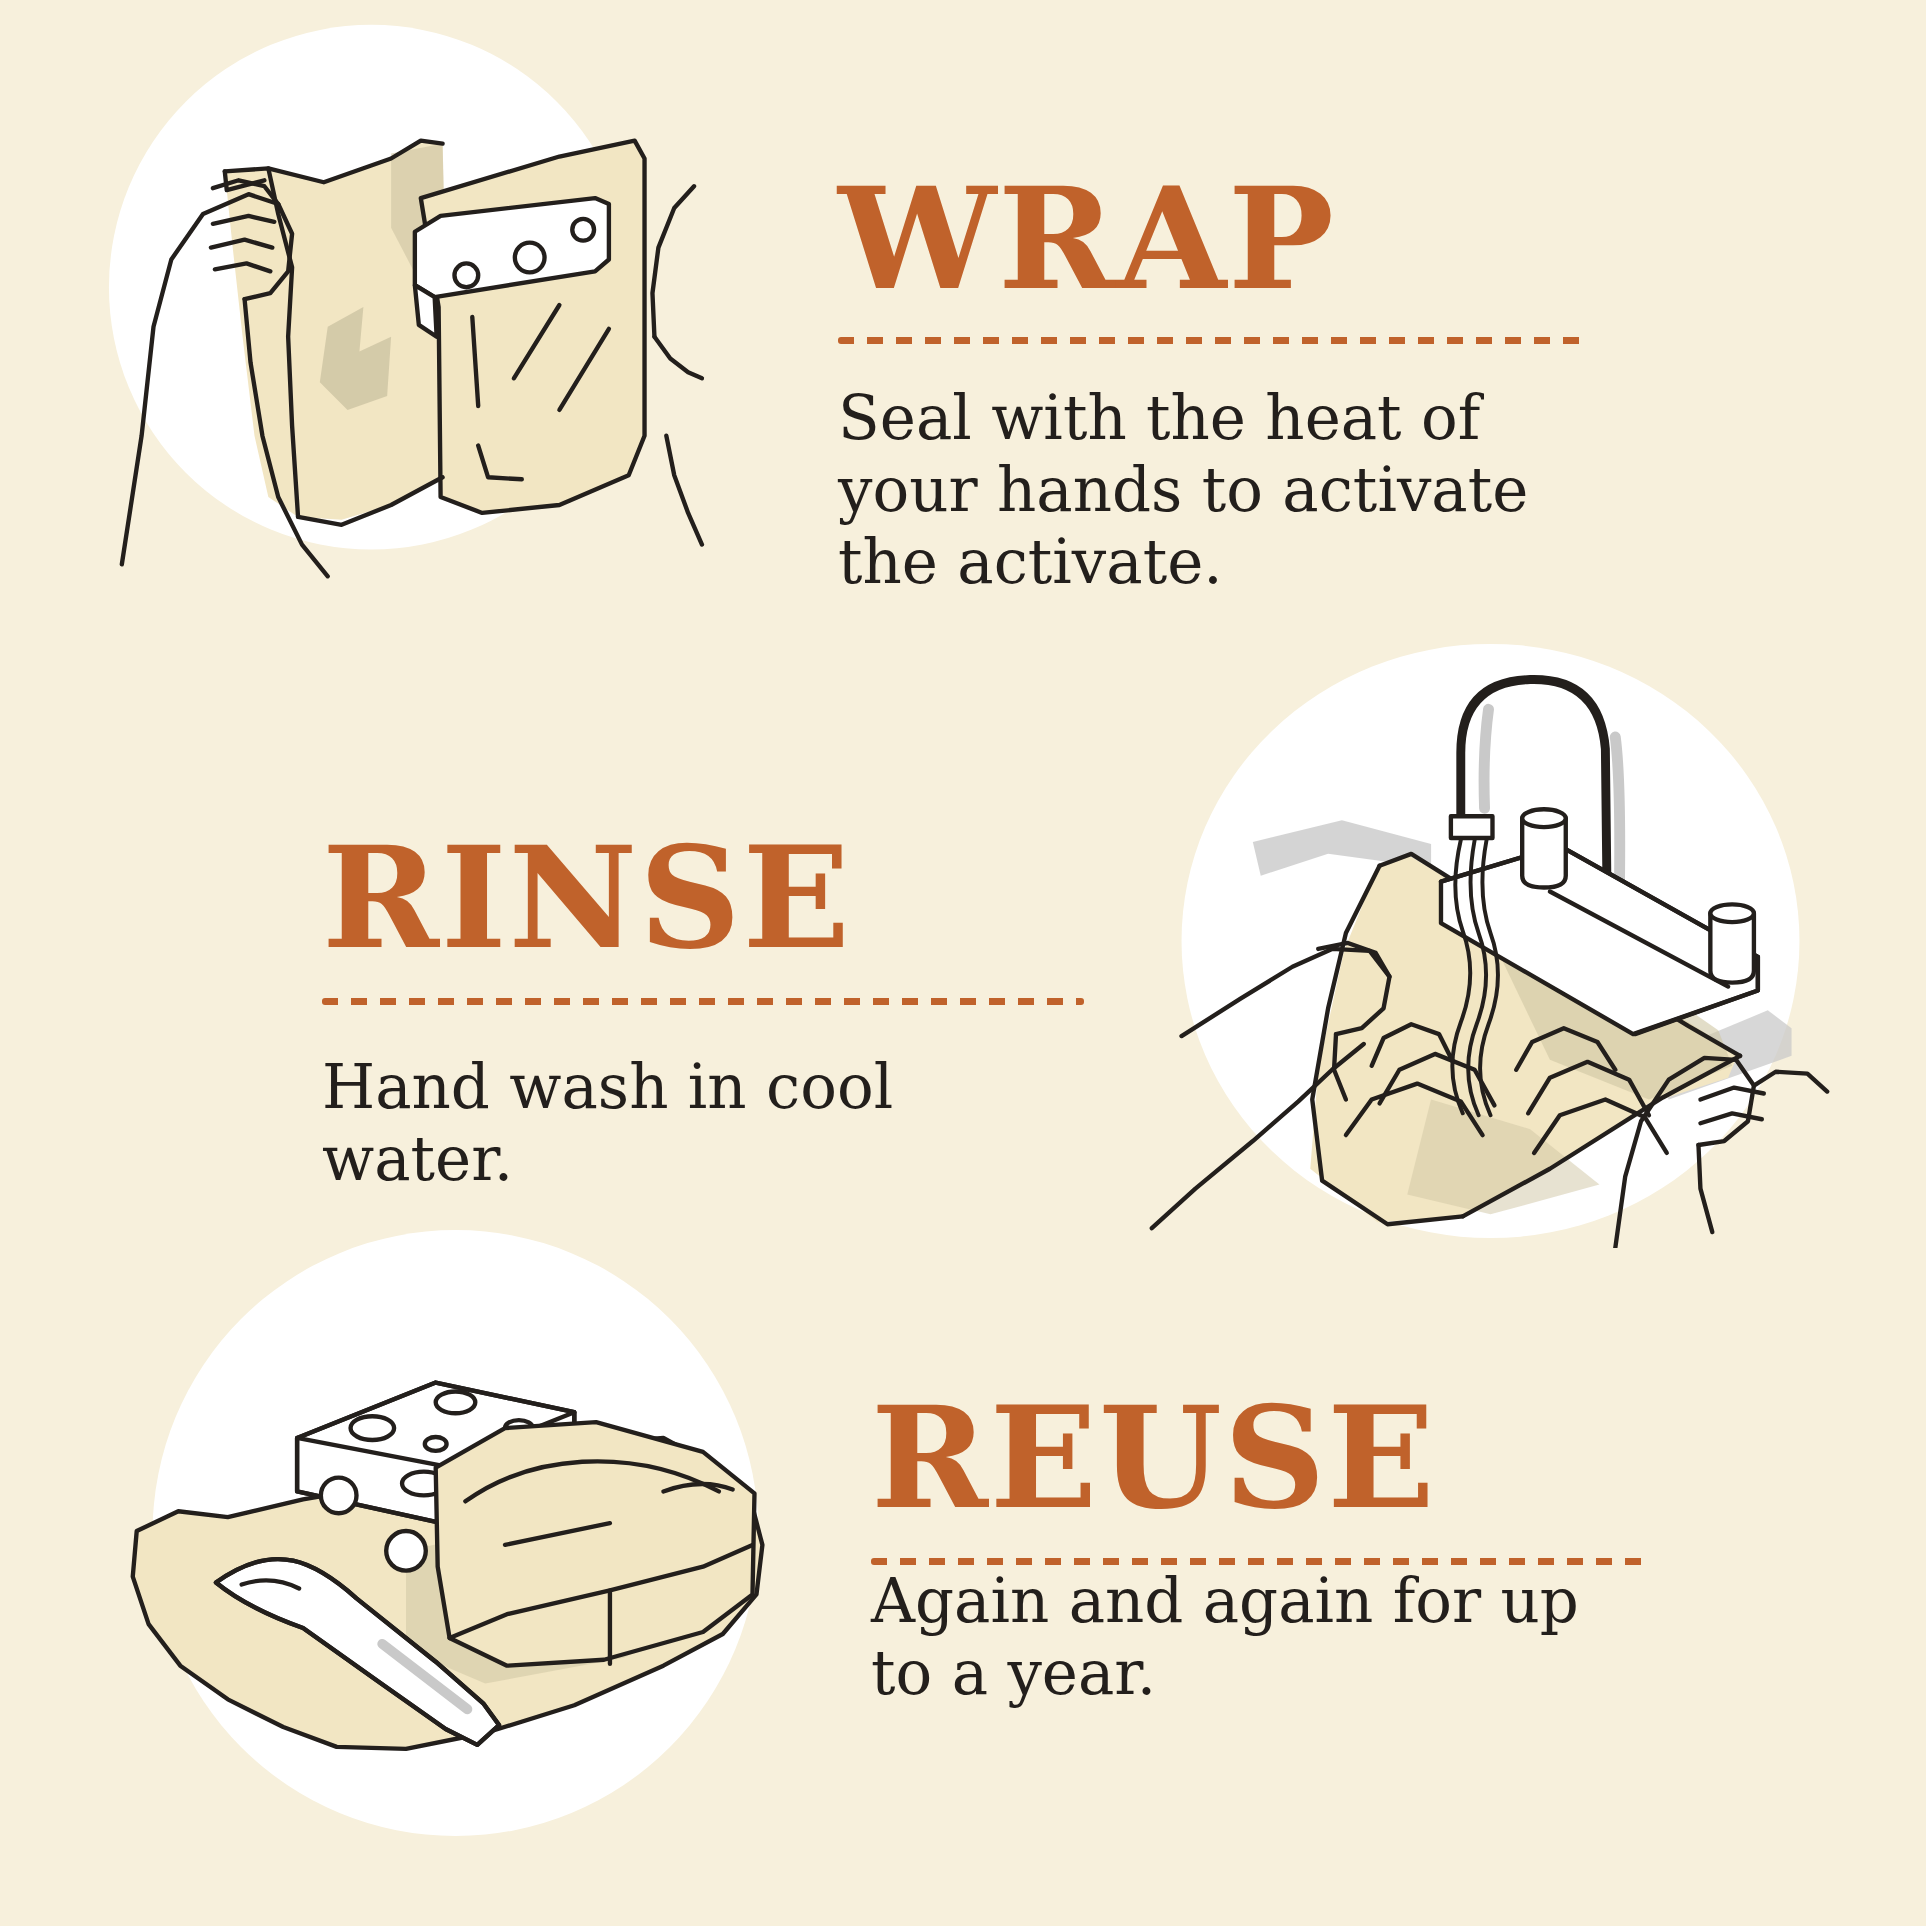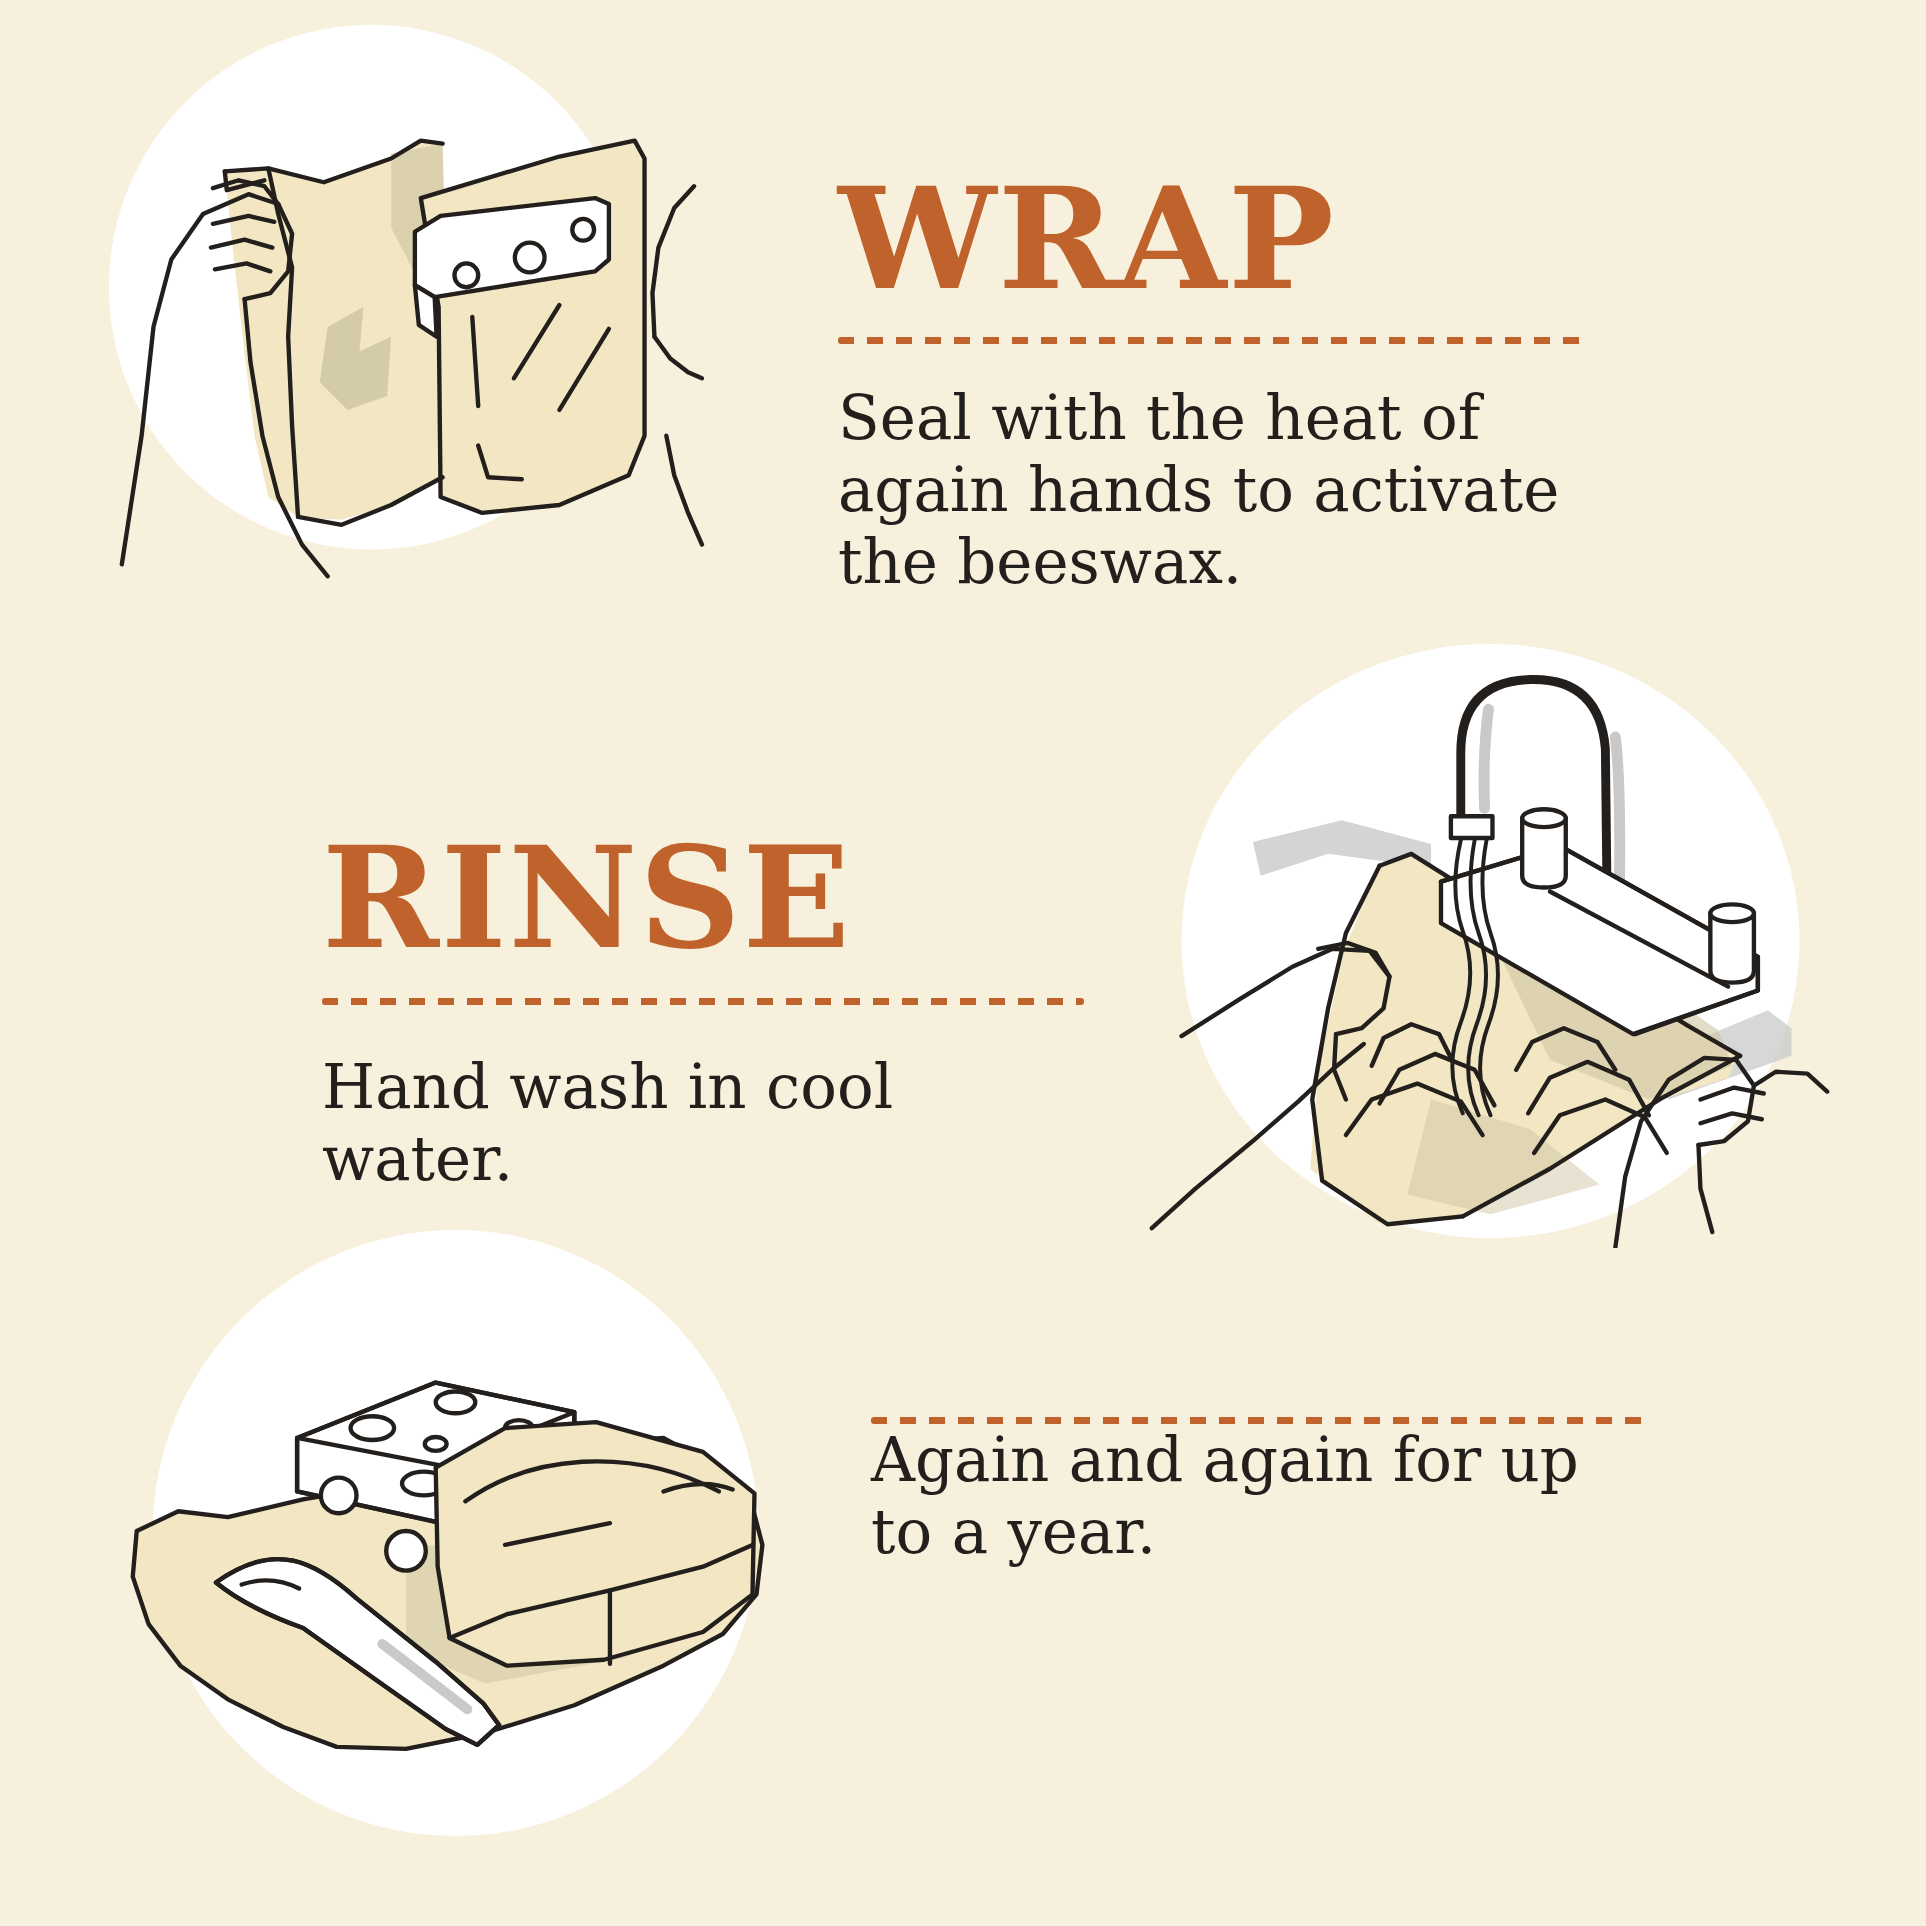--- a/index.html
+++ b/index.html
@@ -143,21 +143,21 @@
           <path d="M606 178 L586 200 L570 240 L564 286 L566 330"></path>
           <path d="M566 330 L582 352 L600 366 L614 372"></path>
           <path d="M578 430 L586 470 L600 508 L614 540"></path>
         </g>
       </svg>
     </div>
 
     <div class="txtblock" id="wrap-text">
       <h2 class="heading h-wrap">WRAP</h2>
       <div class="divider"></div>
-      <p class="body-text">Seal with the heat of again hands to activate the beeswax.</p>
+      <p class="body-text">Seal with the heat of your hands to activate the activate.</p>
     </div>
   </section>
 
   <section class="step" id="step-rinse">
 
     <div class="illus" id="rinse-illus">
       <svg width="713" height="614" viewBox="0 0 720 620" xmlns="http://www.w3.org/2000/svg">
         <ellipse cx="360" cy="310" rx="312" ry="300" fill="#FFFFFF"></ellipse>
         <g fill="none" stroke="#231F1C" stroke-width="4.4" stroke-linecap="round" stroke-linejoin="round">
 
@@ -267,19 +267,20 @@
                    L394 512 L372 532 L340 516 L272 468 L196 414 Q140 394 108 368 Z" fill="#FFFFFF"></path>
           <path d="M108 368 Q150 338 186 346 Q214 352 250 384 L330 448 L378 490
                    L394 512 L372 532 L340 516 L272 468 L196 414 Q140 394 108 368 Z"></path>
           <path d="M276 430 L362 496" stroke="#C9C9C9" stroke-width="10"></path>
           <path d="M134 370 Q164 360 192 374"></path>
         </g>
       </svg>
     </div>
 
     <div class="txtblock" id="reuse-text">
+      <h2 class="heading h-reuse">REUSE</h2>
       <div class="divider"></div>
       <p class="body-text">Again and again for up to a year.</p>
     </div>
   </section>
 
 </div>
 
 
 </body></html>

